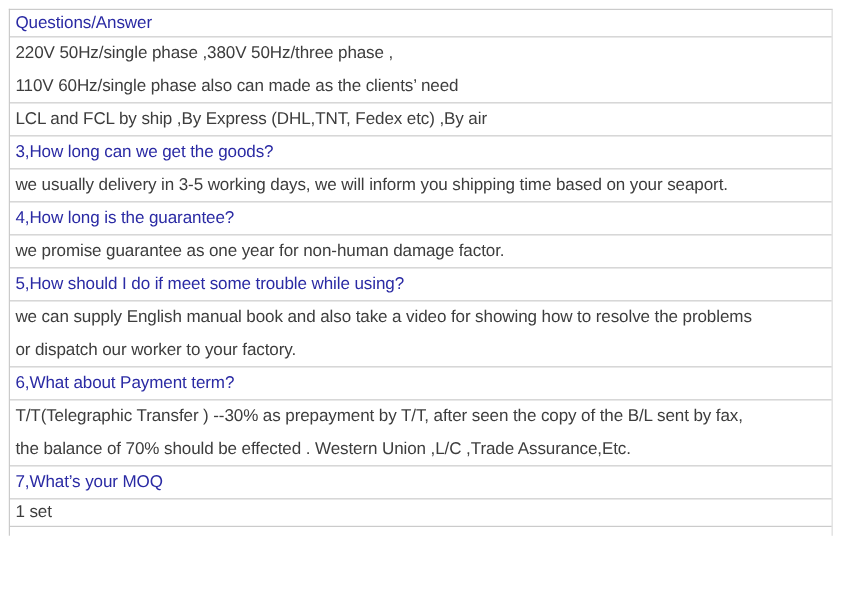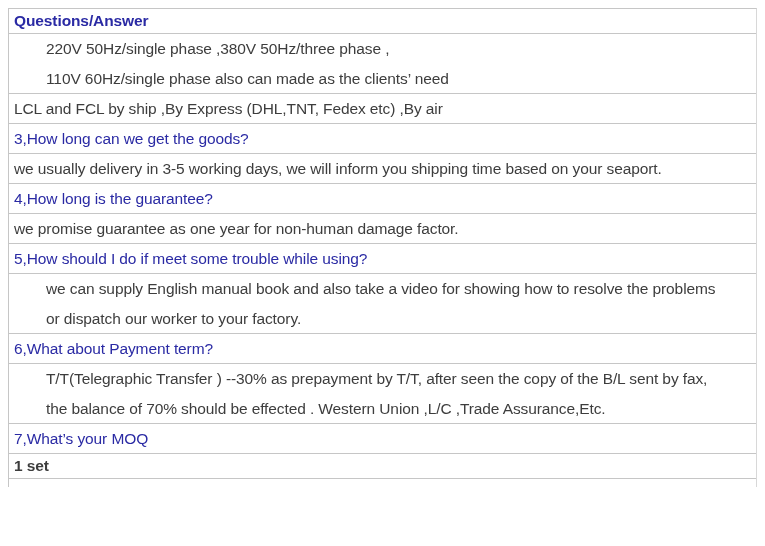--- a/index.html
+++ b/index.html
@@ -24,24 +24,24 @@
   }
   .row {
     box-sizing: border-box;
     border-bottom: 1px solid #c6c6c6;
     padding-left: 5px;
     font-size: 15.5px;
     letter-spacing: -0.1px;
     white-space: nowrap;
     overflow: hidden;
   }
-  .row.h25 { height: 25px; line-height: 24px; font-weight: bold; }
+  .row.h25 { height: 25px; line-height: 24px; }
   .row.h30 { height: 30px; line-height: 29px; }
   .row.h60 { height: 60px; }
-  .row.h60 .line { height: 30px; line-height: 30px; margin-left: 32px; }
+  .row.h60 .line { height: 30px; line-height: 30px; }
   .row.partial { height: 8px; border-bottom: none; }
   .q { color: #2a2aa4; }
   .a { color: #3d3d3d; }
 </style>
 </head>
 <body>
 
 <div class="faq-table">
 
   <div class="row h25 q">

